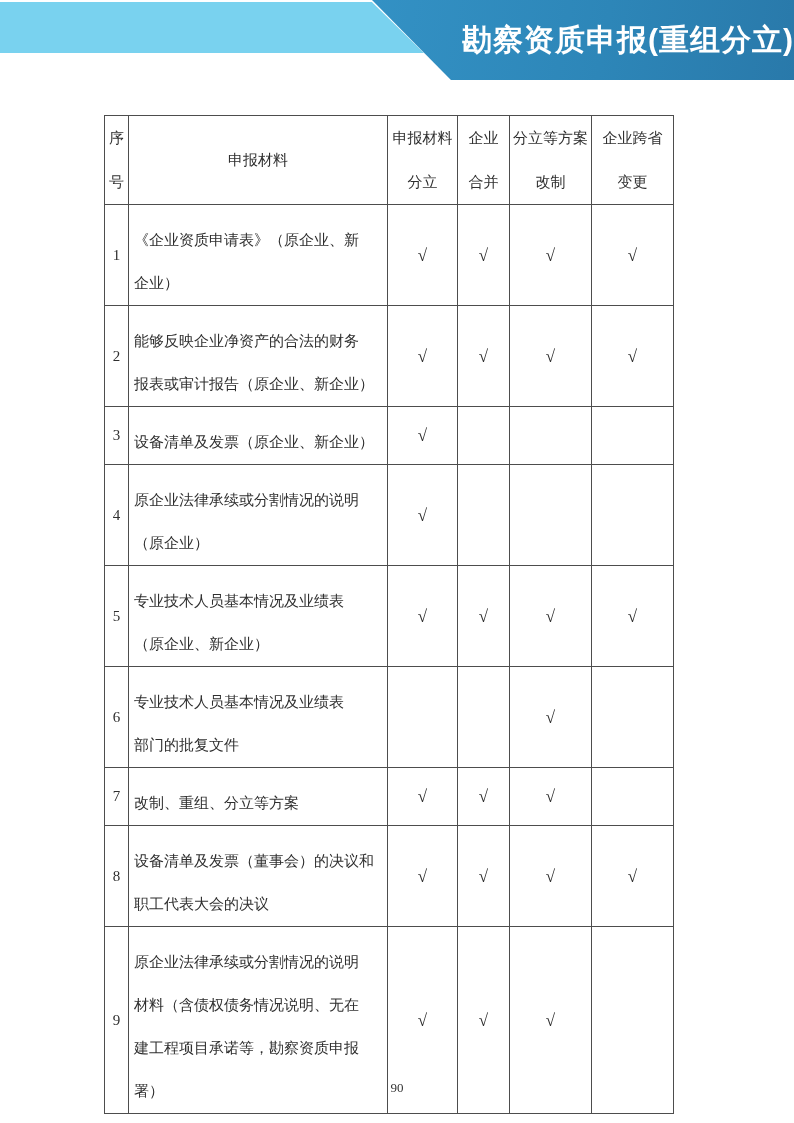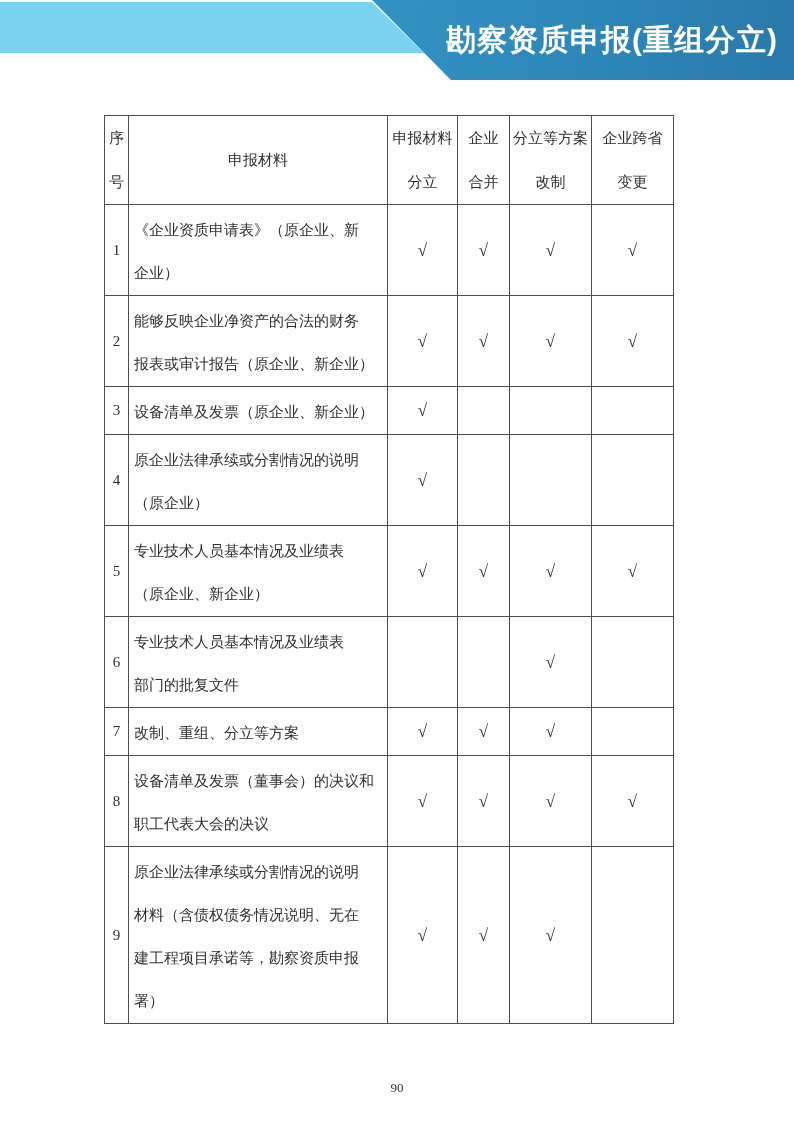--- a/index.html
+++ b/index.html
@@ -23,21 +23,21 @@
   }
   .band-dark {
     position: absolute;
     left: 372px; top: 0;
     width: 422px; height: 80px;
     background: linear-gradient(100deg, #3391c4 0%, #2d86b8 55%, #2979aa 100%);
     clip-path: polygon(0 0, 100% 0, 100% 100%, 18.7% 100%);
     display: flex;
     align-items: center;
     justify-content: flex-end;
-    padding-right: 16px;
+    padding-right: 0;
   }
   .page-title {
     color: #ffffff;
     font-family: "Liberation Sans", "DejaVu Sans", sans-serif;
     font-weight: 700;
     font-size: 30px;
     letter-spacing: 1px;
     white-space: nowrap;
   }
 
@@ -61,21 +61,21 @@
   .doc-table th {
     text-align: center;
     line-height: 44px;
   }
   .doc-table td {
     text-align: center;
     line-height: 43px;
   }
   .doc-table td.mat {
     text-align: left;
-    padding: 4px 3px 0 5px;
+    padding: 14px 3px 0 5px;
   }
   .doc-table td.chk {
     font-size: 17px;
   }
   col.c-num { width: 24px; }
   col.c-mat { width: 259px; }
   col.c-3 { width: 70px; }
   col.c-4 { width: 52px; }
   col.c-5 { width: 82px; }
   col.c-6 { width: 82px; }

